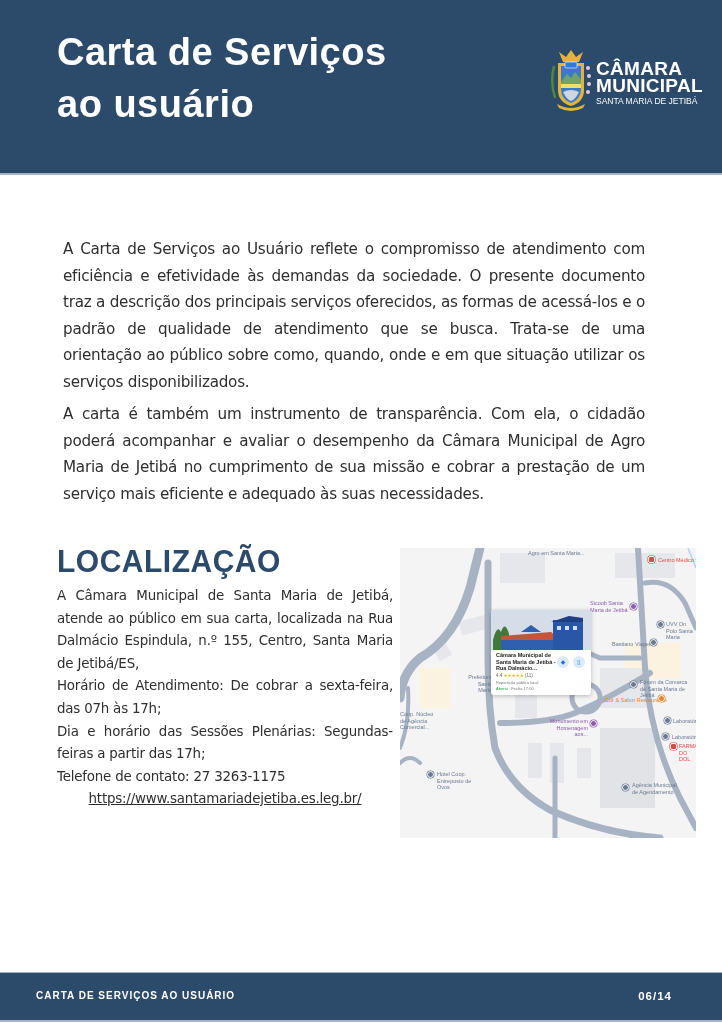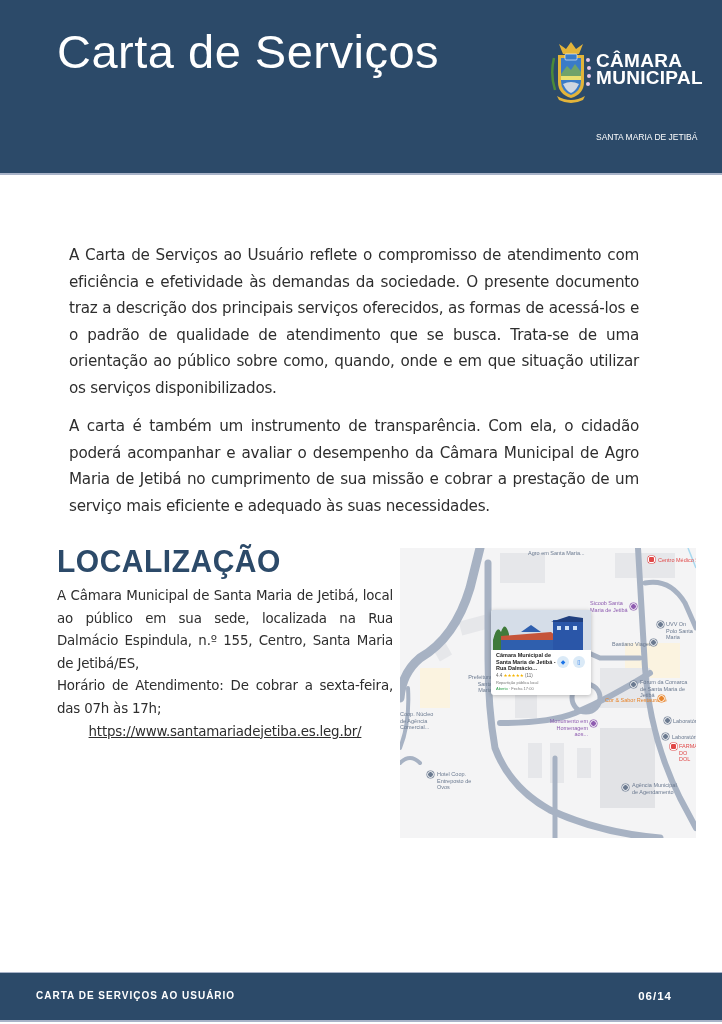--- a/index.html
+++ b/index.html
@@ -5,42 +5,42 @@
   * { box-sizing: border-box; margin: 0; padding: 0; }
   html, body { width: 722px; height: 1024px; background: #ffffff; overflow: hidden; }
   body { position: relative; font-family: "DejaVu Sans", sans-serif; color: #2b2b2b; }
 
   .header {
     position: absolute; left: 0; top: 0; width: 722px; height: 175px;
     background: #2c4a69; border-bottom: 2px solid #a8b3c8;
   }
   .header-title {
     position: absolute; left: 57px; top: 26px; width: 470px;
-    color: #ffffff; font-family: "Liberation Sans", sans-serif; font-weight: normal;
-    font-size: 47px; line-height: 52px; letter-spacing: 0.5px;
-  }
-  .logo { position: absolute; left: 549px; top: 40px; width: 160px; height: 64px; text-align: center; }
+    color: #ffffff; font-family: "Liberation Sans", sans-serif; font-weight: bold;
+    font-size: 38px; line-height: 52px; letter-spacing: 0.5px;
+  }
+  .logo { position: absolute; left: 549px; top: 48px; width: 160px; height: 64px; text-align: center; }
   .logo .crest { position: absolute; left: 0; top: 0; width: 44px; height: 64px; }
   .logo .l1, .logo .l2 {
     position: absolute; left: 47px; color: #fff; font-family: "Liberation Sans", sans-serif;
     font-weight: bold; font-size: 19px; line-height: 18px; letter-spacing: 0.3px;
   }
   .logo .l1 { top: 12px; }
   .logo .l2 { top: 29px; }
   .logo .l3 {
     position: absolute; left: 47px; top: 48px; color: #fff; font-family: "Liberation Sans", sans-serif;
-    font-size: 8.5px; line-height: 10px; white-space: nowrap; margin-top: 44px;
+    font-size: 8.5px; line-height: 10px; white-space: nowrap;
   }
 
   .intro {
     position: absolute; left: 57px; top: 230px; width: 594px;
     font-family: "DejaVu Sans", sans-serif; font-size: 15.2px; line-height: 26.5px;
     text-align: justify; color: #2e2e2e; letter-spacing: -0.25px;
   }
-  .intro p { margin: 12px; }
+  .intro p { margin: 6px; }
 
   .loc-title {
     position: absolute; left: 57px; top: 544px;
     font-family: "Liberation Sans", sans-serif; font-weight: bold; font-size: 30px;
     color: #2c4a69; letter-spacing: 0.5px; line-height: 36px;
     transform: scaleY(1.05);
   }
   .loc-body {
     position: absolute; left: 57px; top: 585px; width: 336px;
     font-family: "DejaVu Sans", sans-serif; font-size: 13.4px; line-height: 22.6px;
@@ -88,20 +88,21 @@
     position: absolute; right: 50px; top: 17px; color: #fff;
     font-family: "Liberation Sans", sans-serif; font-weight: bold; font-size: 11.5px; letter-spacing: 1px;
   }
 </style>
 </head>
 <body>
 
 <div class="header">
   <div class="header-title">
     <div>Carta de Serviços</div>
+    <div>ao usuário</div>
   </div>
   <div class="logo">
     <svg class="crest" viewBox="0 0 44 64" width="44" height="64">
 
       <path d="M14 14 L10 4 L17 9 L22 2 L27 9 L34 4 L30 14 Z" fill="#e3b43a"></path>
 
       <path d="M5 18 Q1 34 6 50" stroke="#4b8a3a" stroke-width="2.5" fill="none"></path>
 
       <circle cx="39" cy="20" r="2" fill="#e7c8e8"></circle>
         <circle cx="40" cy="28" r="2" fill="#e7c8e8"></circle>
@@ -123,22 +124,24 @@
   </div>
 </div>
 
 <div class="intro">
   <p>A Carta de Serviços ao Usuário reflete o compromisso de atendimento com eficiência e efetividade às demandas da sociedade. O presente documento traz a descrição dos principais serviços oferecidos, as formas de acessá-los e o padrão de qualidade de atendimento que se busca. Trata-se de uma orientação ao público sobre como, quando, onde e em que situação utilizar os serviços disponibilizados.</p>
   <p>A carta é também um instrumento de transparência. Com ela, o cidadão poderá acompanhar e avaliar o desempenho da Câmara Municipal de Agro Maria de Jetibá no cumprimento de sua missão e cobrar a prestação de um serviço mais eficiente e adequado às suas necessidades.</p>
 </div>
 
 <div class="loc-title">LOCALIZAÇÃO</div>
 <div class="loc-body">
-  <div>A Câmara Municipal de Santa Maria de Jetibá, local ao público em sua sede, localizada na Rua Dalmácio Espindula, n.º 155, Centro, Santa Maria de Jetibá/ES,</div>
+  <div>A Câmara Municipal de Santa Maria de Jetibá, atende ao público em sua carta, localizada na Rua Dalmácio Espindula, n.º 155, Centro, Santa Maria de Jetibá/ES,</div>
   <div>Horário de Atendimento: De cobrar a sexta-feira, das 07h às 17h;</div>
+  <div>Dia e horário das Sessões Plenárias: Segundas-feiras a partir das 17h;</div>
+  <div>Telefone de contato: 27 3263-1175</div>
   <div class="link">https://www.santamariadejetiba.es.leg.br/</div>
 </div>
 
 <div class="map">
   <svg width="296" height="290" viewBox="0 0 296 290">
 
     <rect x="100" y="5" width="45" height="30" fill="#e6e7ea"></rect>
     <rect x="60" y="70" width="28" height="14" fill="#e6e7ea" transform="rotate(-15 74 77)"></rect>
     <rect x="215" y="5" width="60" height="25" fill="#e6e7ea"></rect>
     <rect x="225" y="95" width="55" height="35" fill="#fbf3e0"></rect>

